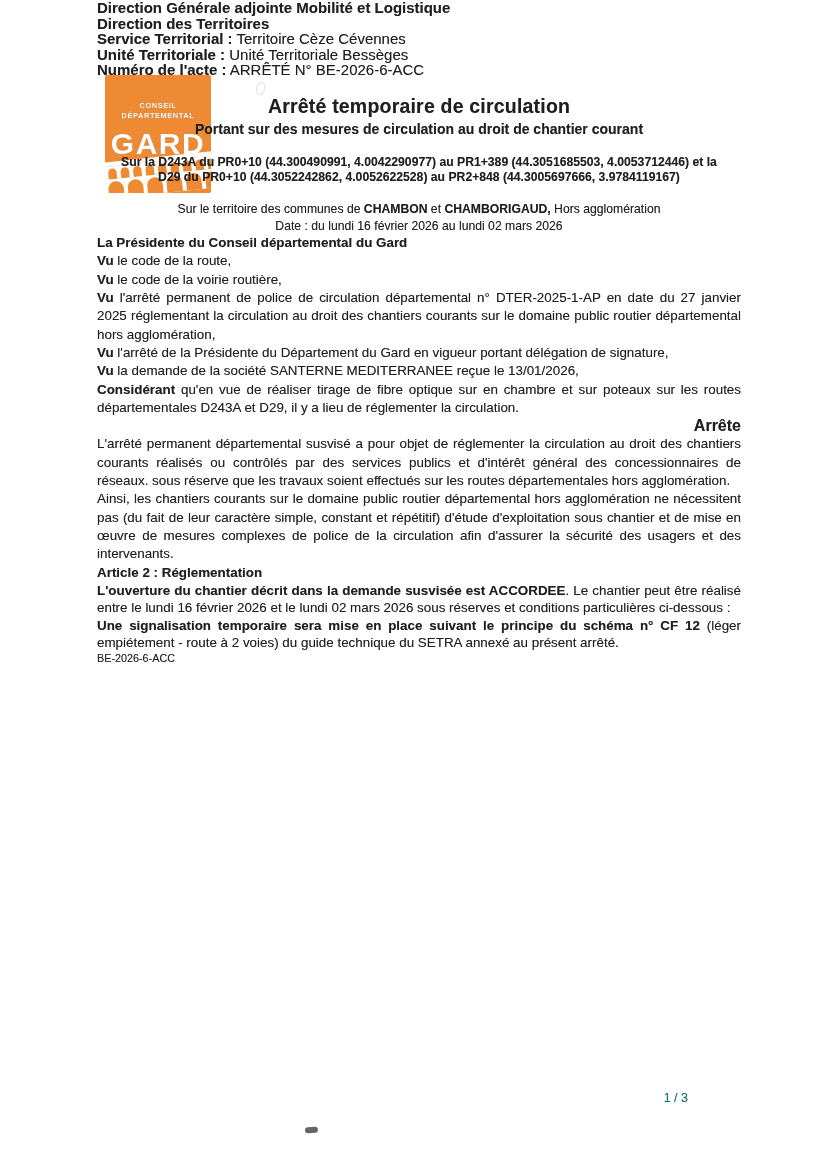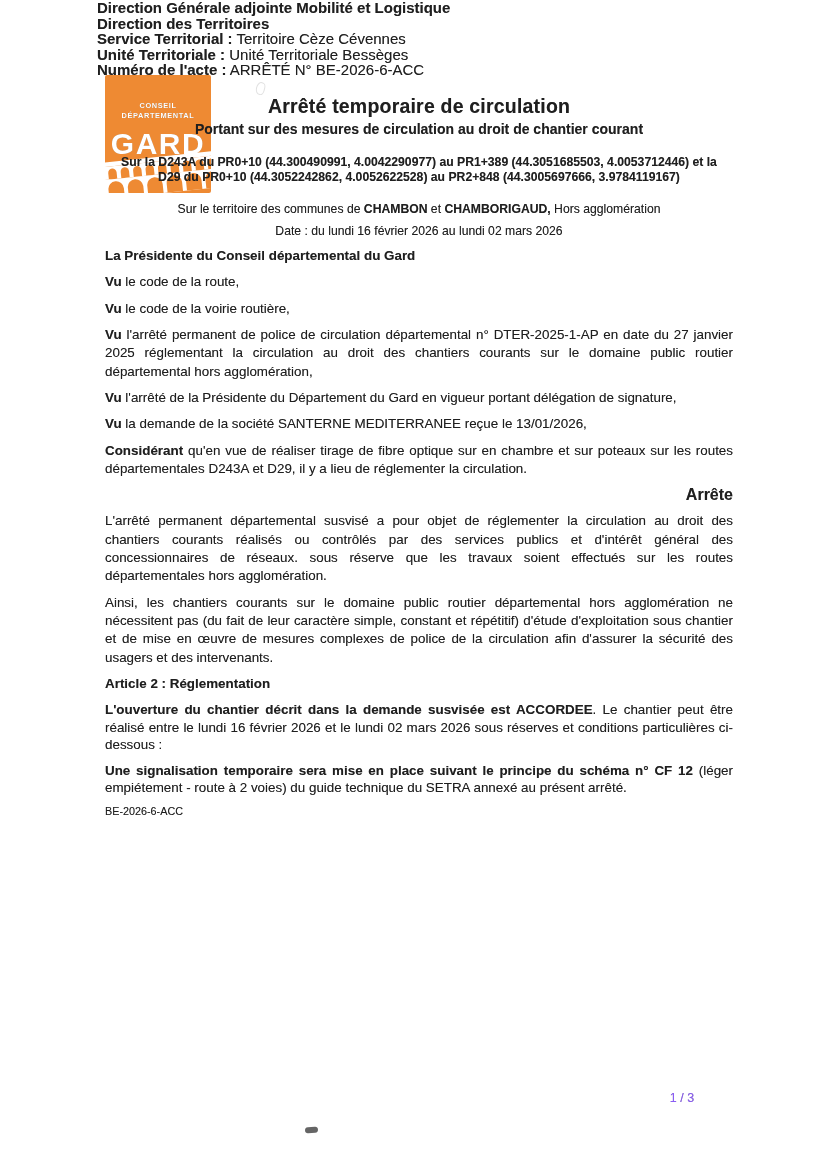--- a/index.html
+++ b/index.html
@@ -19,37 +19,37 @@
     text-shadow:0 0 .4px rgba(30,30,30,.45);
   }
   .logo{position:absolute;left:105px;top:75px;color:var(--accent);}
   .logo text{font-family:"Liberation Sans","DejaVu Sans",sans-serif;}
   .logo .lt{font-size:7.4px;font-weight:bold;fill:#fff;letter-spacing:.6px;}
   .logo .gard{font-size:30px;font-weight:bold;fill:#fff;letter-spacing:1.5px;}
   .content{
     position:absolute;left:97px;top:0;width:644px;
     font-size:13.4px;line-height:18.3px;
   }
-  .content p{margin:8px;}
+  .content p{margin:0;}
   .b{font-weight:bold;}
   .just{text-align:justify;}
   .hdr{font-size:15px;line-height:15.6px;}
   .title{margin:17px 0 0;font-size:19.5px;line-height:22px;font-weight:bold;text-align:center;letter-spacing:.2px;}
   .subtitle{margin:4px 0 0;font-size:14px;line-height:17px;font-weight:bold;text-align:center;}
   .loc{margin-top:11px;text-align:center;font-size:12.2px;line-height:14.8px;}
   .loc .coords{max-width:614px;margin:17px auto;font-weight:bold;}
   .loc .mt{margin-top:3px;}
   .sal{margin-top:38px;}
   .mt12{margin-top:12px;} .mt13{margin-top:13px;} .mt14{margin-top:14px;}
   .mt22{margin-top:22px;} .mt27{margin-top:27px;}
   .mt2{margin-top:2px;} .mt3{margin-top:3px;}
   .arrete{margin-top:13px;text-align:right;font-weight:bold;font-size:16px;}
   .tight{line-height:17.5px;}
   .footref{margin-top:4px;font-size:10.8px;line-height:13px;}
-  .pagenum{position:absolute;left:652px;top:1091px;width:60px;text-align:center;font-size:12.5px;color:#8b5cf6;}
+  .pagenum{position:absolute;left:628px;top:1091px;width:60px;text-align:right;font-size:12.5px;color:#0f766e;}
   .sm1{position:absolute;left:305px;top:1127px;width:13px;height:6px;background:#4a4a4a;border-radius:3px;opacity:.85;transform:rotate(-4deg);}
   .sm2{position:absolute;left:256px;top:82px;width:7px;height:11px;border:1px solid #c9c9c9;border-radius:50% 40% 40% 50%;opacity:.55;transform:rotate(14deg);}
 </style>
 </head>
 <body>
 
 <div class="page">
 
   <svg class="logo" width="106" height="118" viewBox="0 0 106 118" aria-hidden="true">
     <rect width="106" height="118" rx="2" fill="currentColor"></rect>

